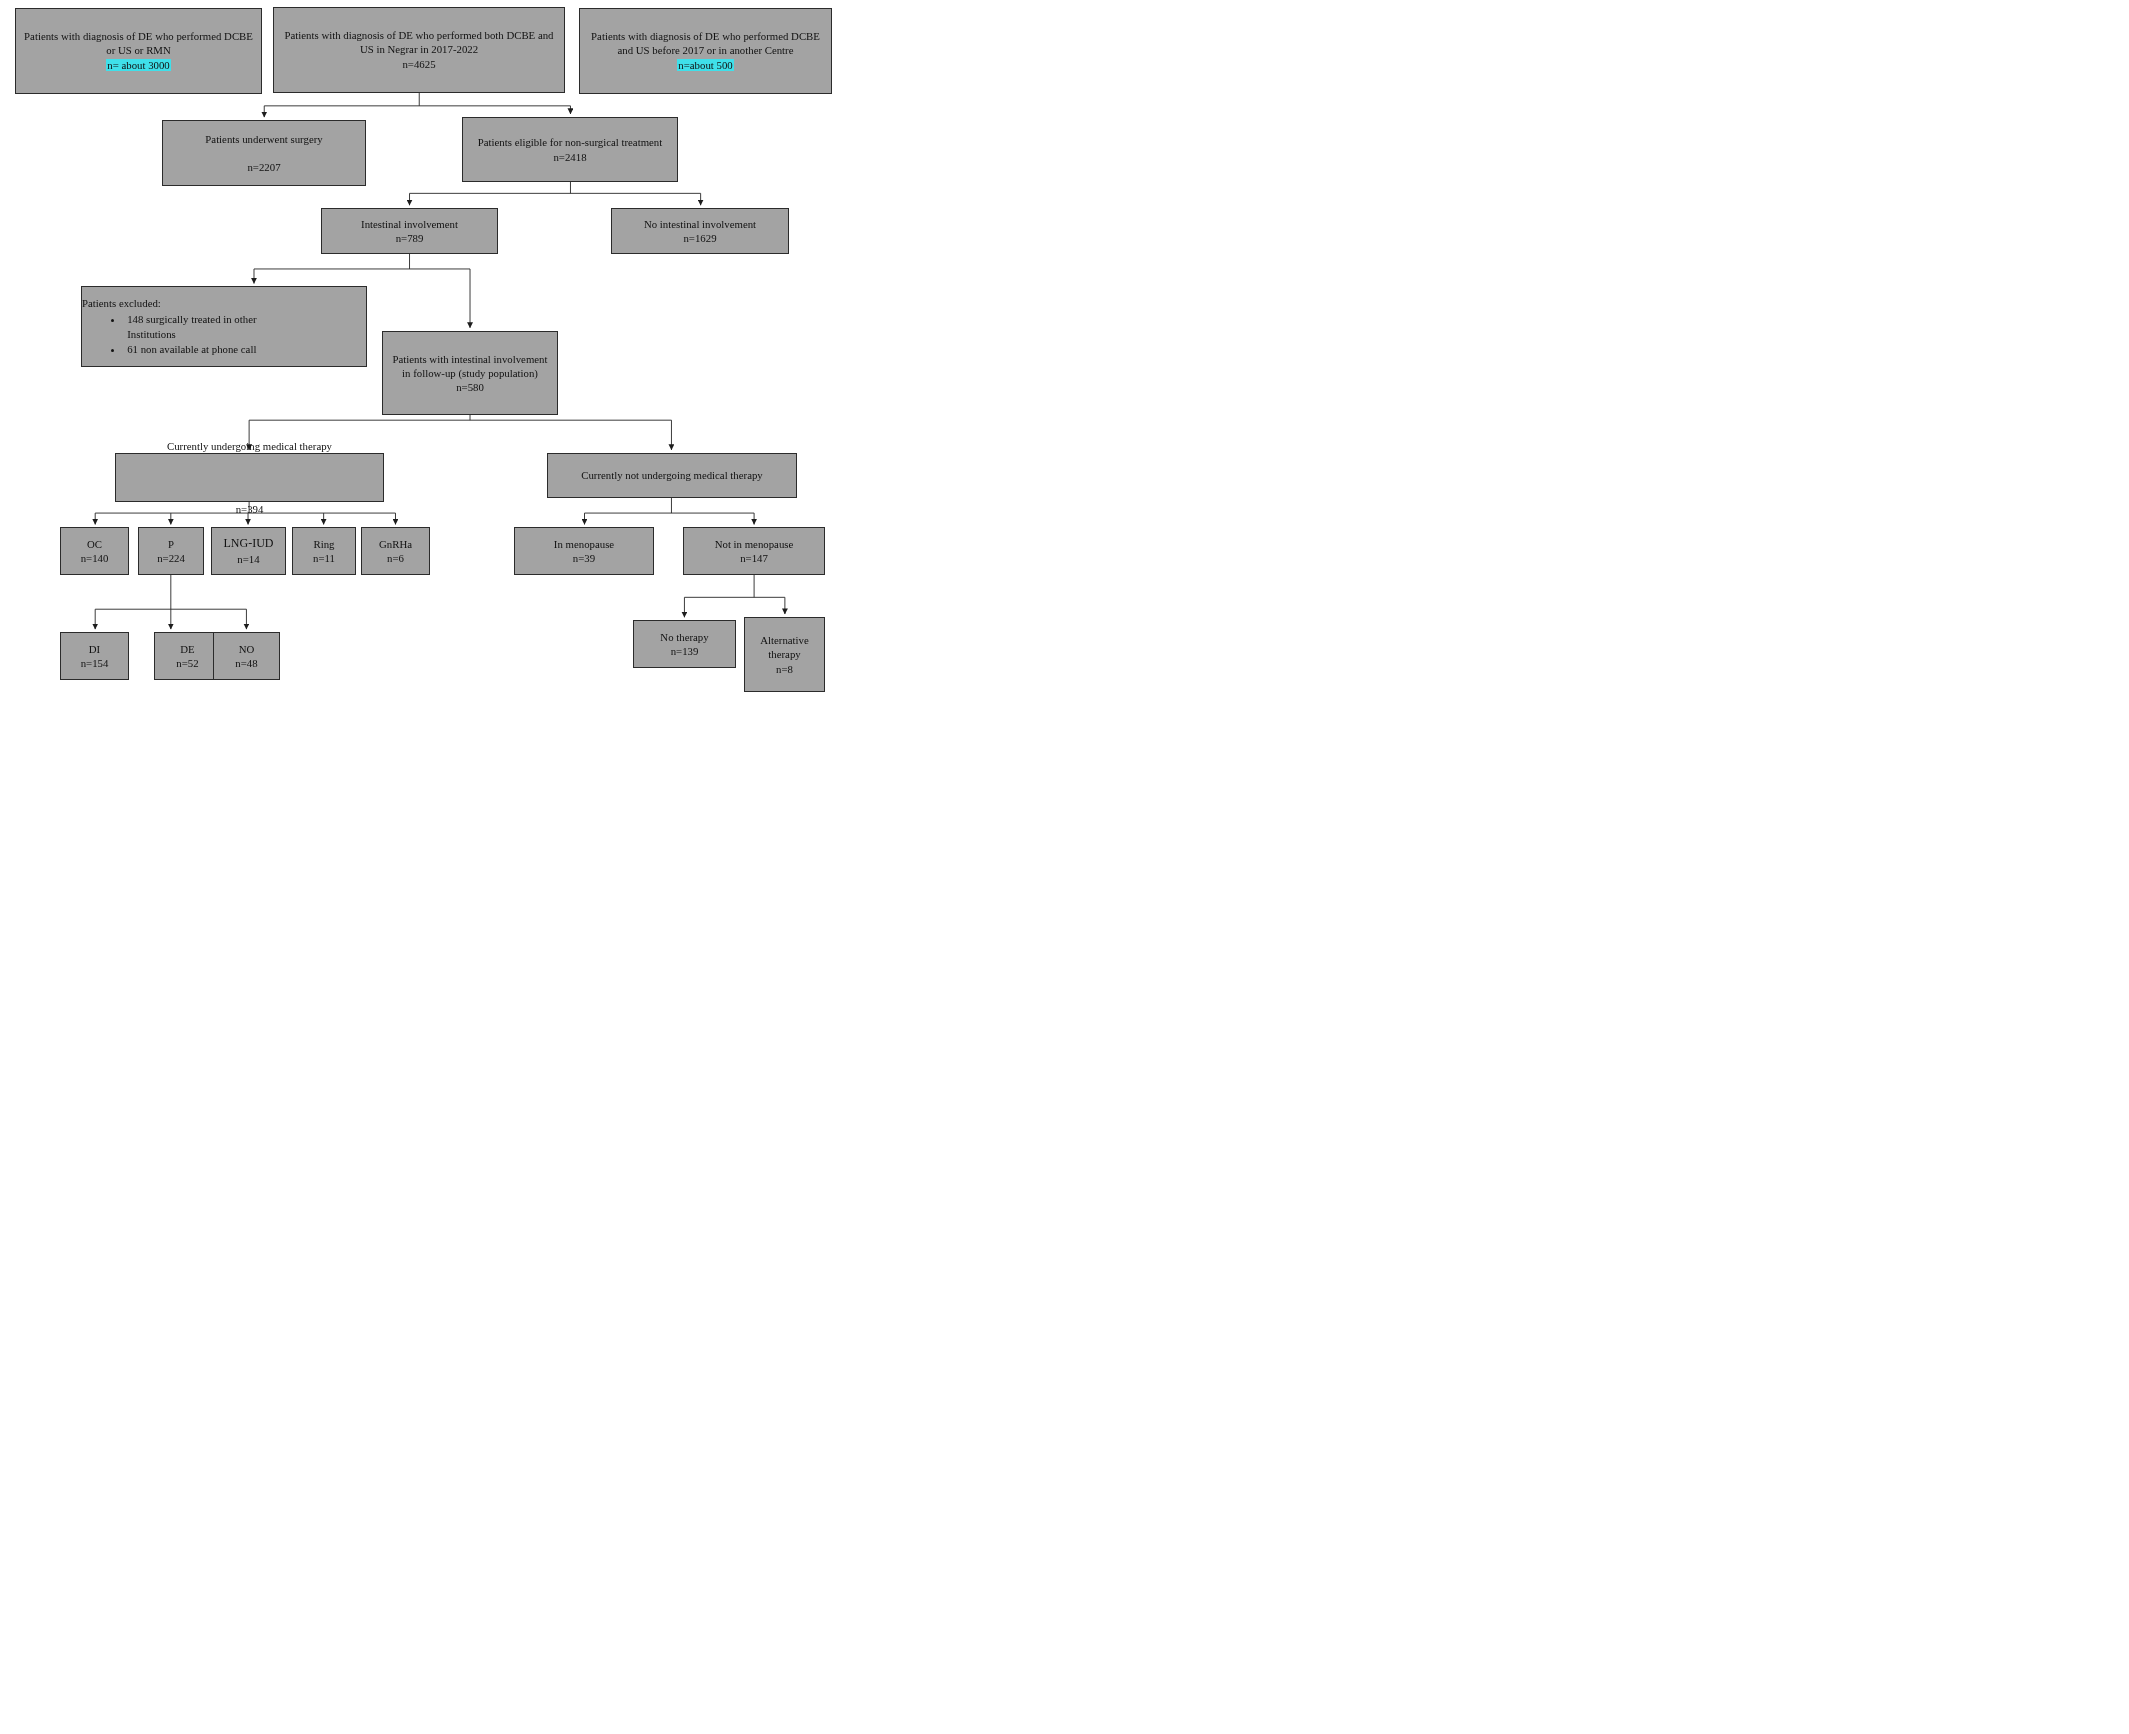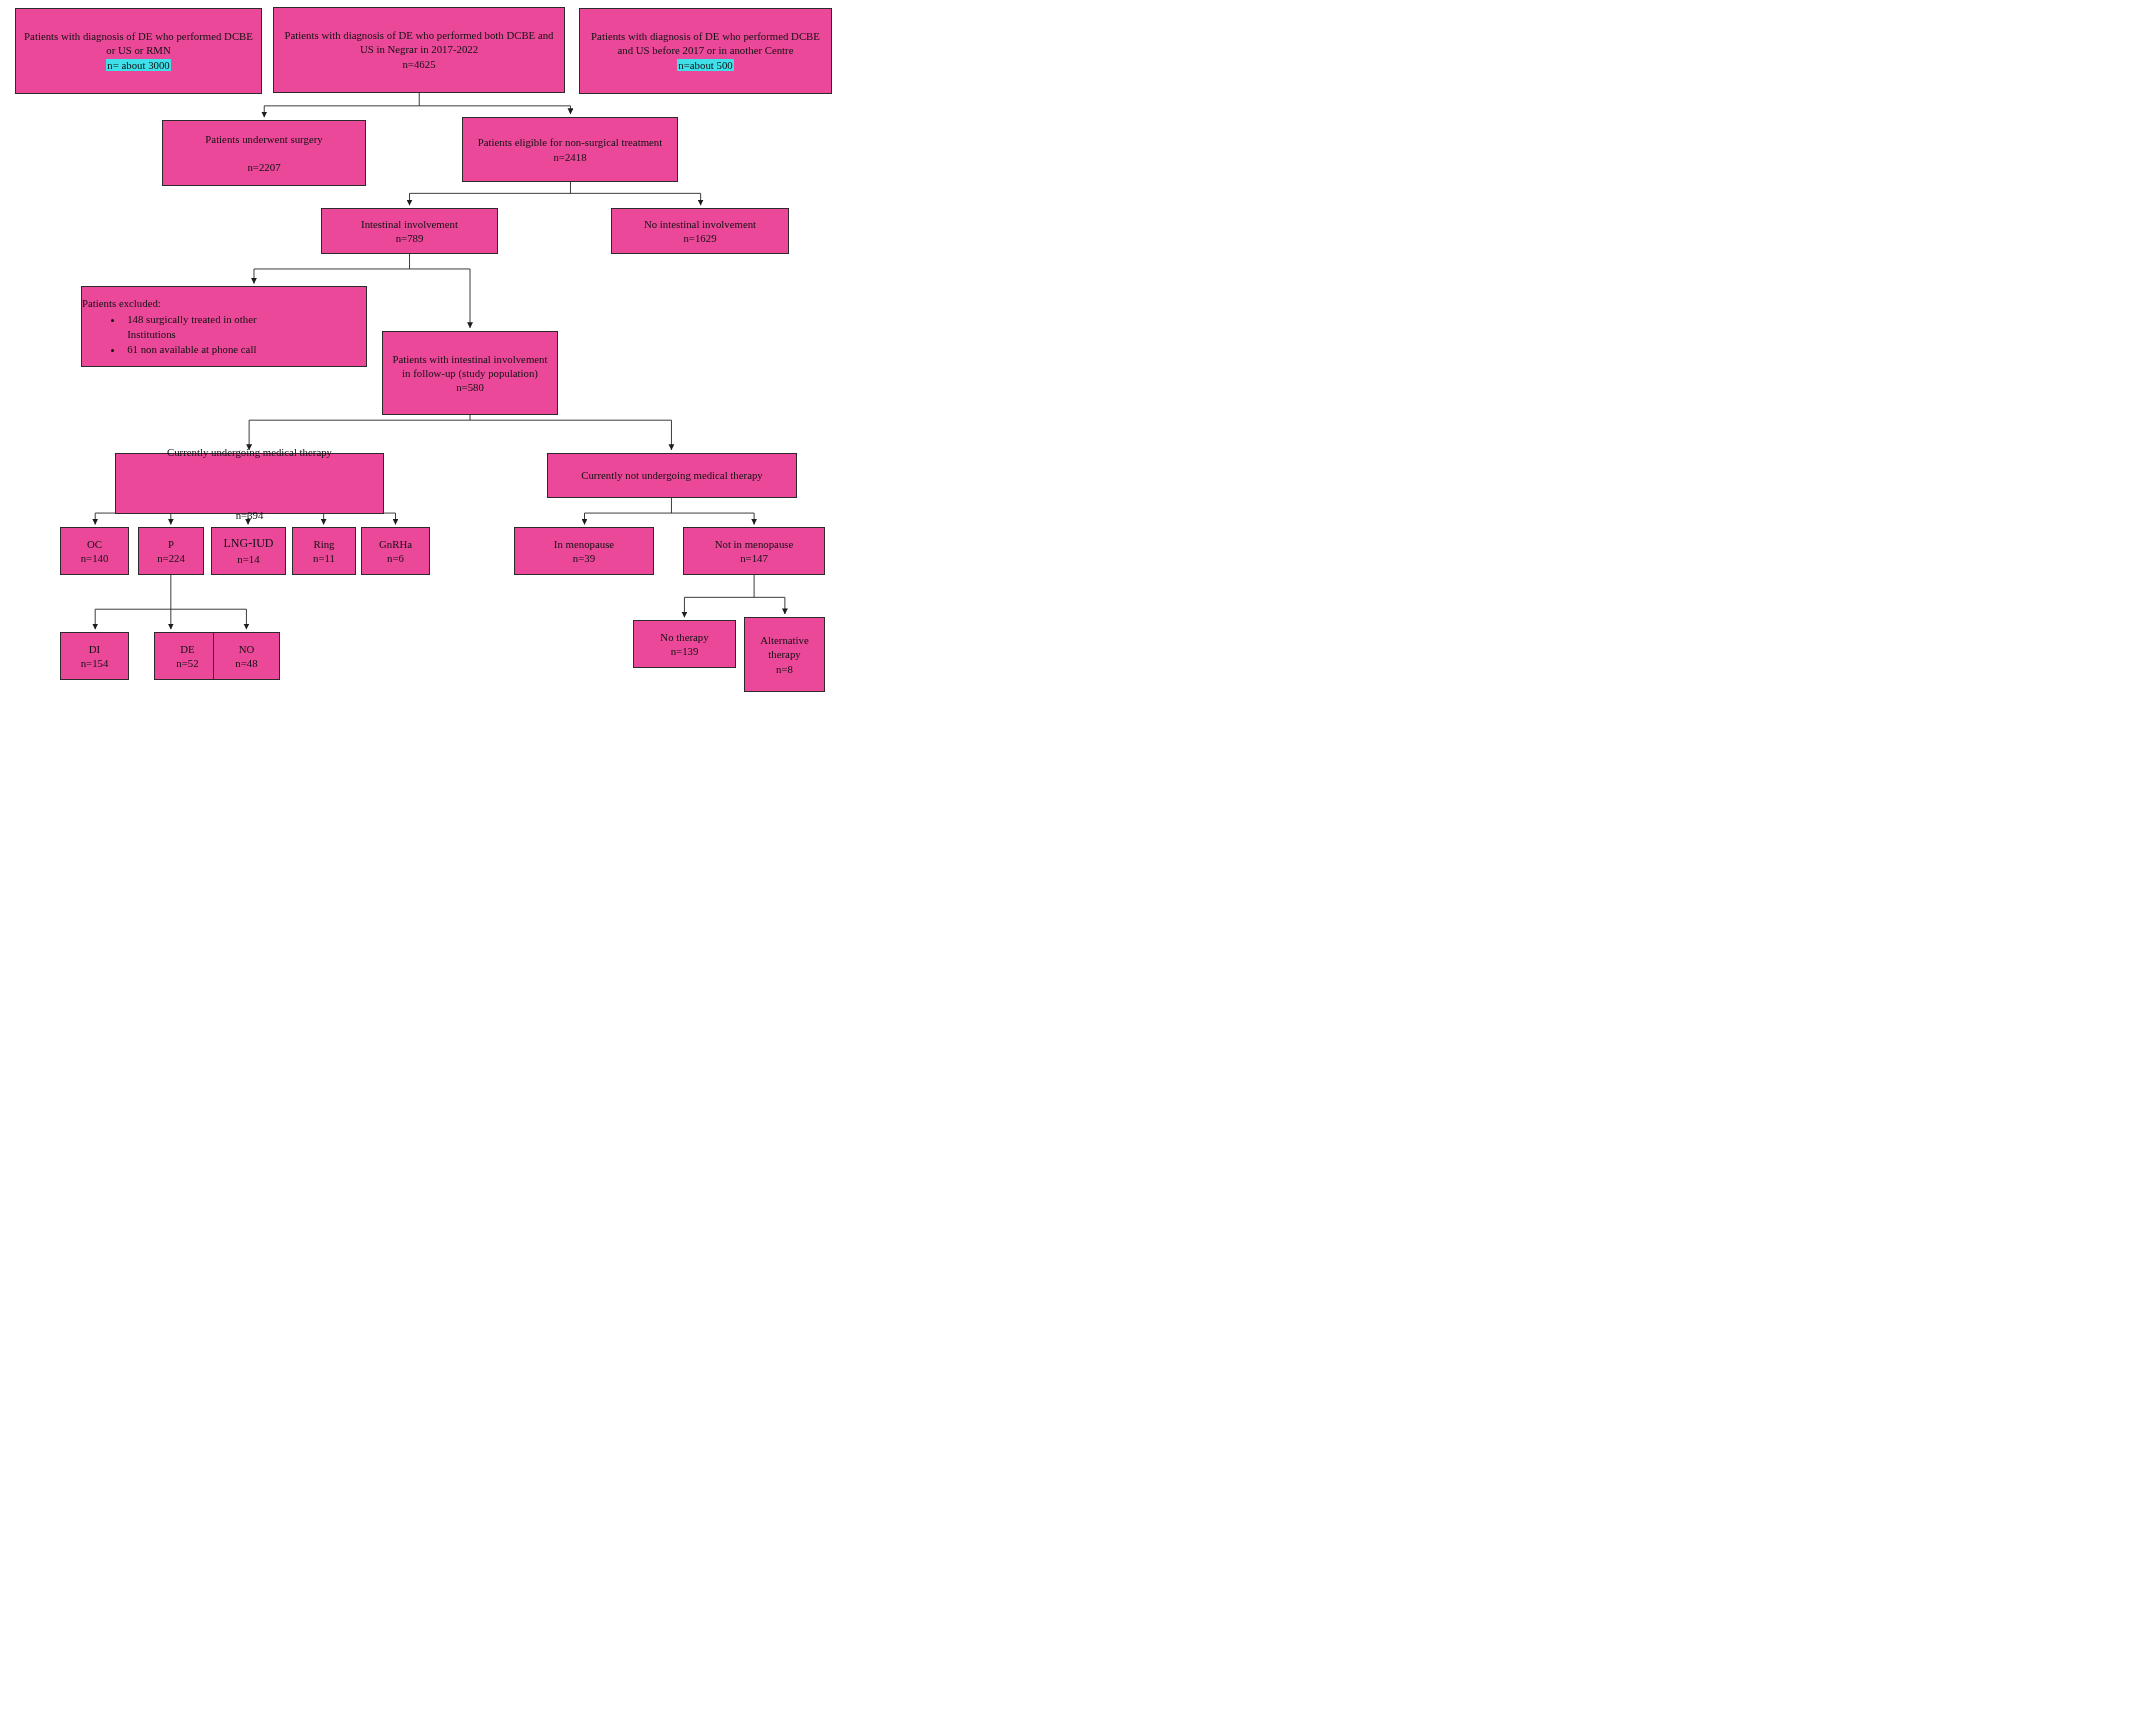--- a/index.html
+++ b/index.html
@@ -7,21 +7,21 @@
     position:relative;
     width:852px;
     height:694px;
     background:#ffffff;
     font-family:"Liberation Serif","DejaVu Serif",serif;
     color:#111;
   }
   .node{
     position:absolute;
     border:0.9px solid #2b2b2b;
-    background:#ec4899;
+    background:#a3a3a3;
     display:flex;
     flex-direction:column;
     justify-content:center;
     align-items:center;
     text-align:center;
     box-sizing:border-box;
     padding:3.2px 5.4px;
     font-size:10.8px;
     line-height:1.32;
   }
@@ -135,21 +135,21 @@
       <li>148 surgically treated in other Institutions</li>
       <li>61 non available at phone call</li>
     </ul>
   </div>
 
   <div class="node" style="left:382px;top:331px;width:176px;height:84px;">
     <div class="ntext">Patients with intestinal involvement in follow-up (study population)</div>
     <div class="ncount">n=580</div>
   </div>
 
-  <div class="node" style="left:115px;top:453px;width:269px;height:61px;gap:48px;">
+  <div class="node" style="left:115px;top:453px;width:269px;height:49px;gap:48px;">
     <div class="ntext">Currently undergoing medical therapy</div>
     <div class="ncount">n=394</div>
   </div>
 
   <div class="node" style="left:547px;top:453px;width:250px;height:45px;">
     <div class="ntext">Currently not undergoing medical therapy</div>
   </div>
 
   <div class="node" style="left:60px;top:527px;width:69px;height:48px;">
     <div class="ntext">OC</div>

